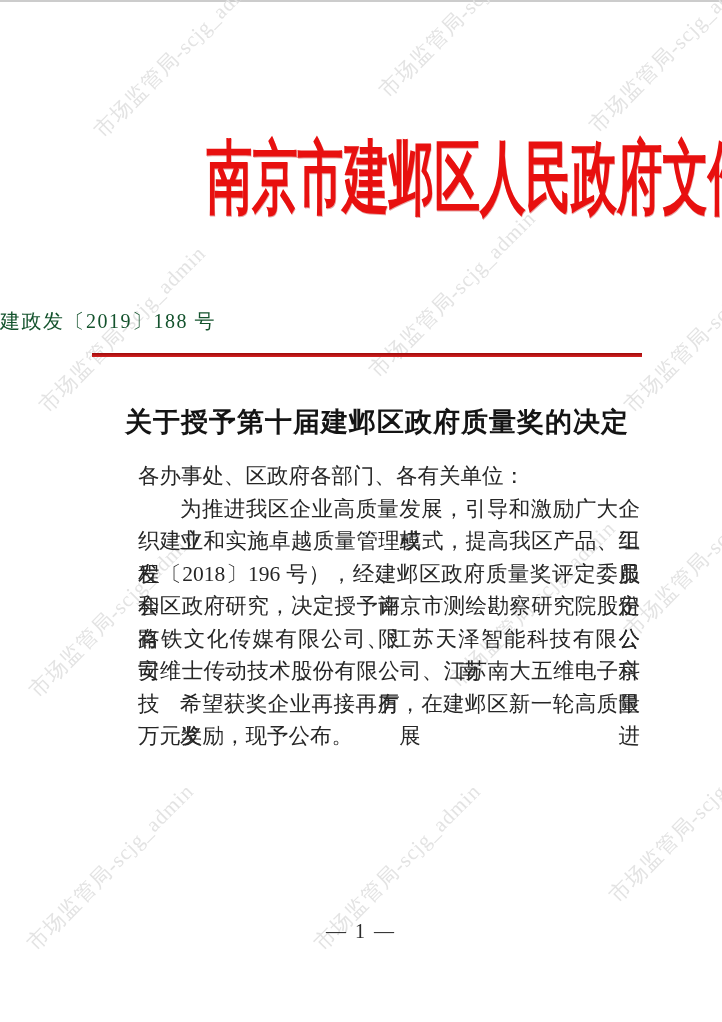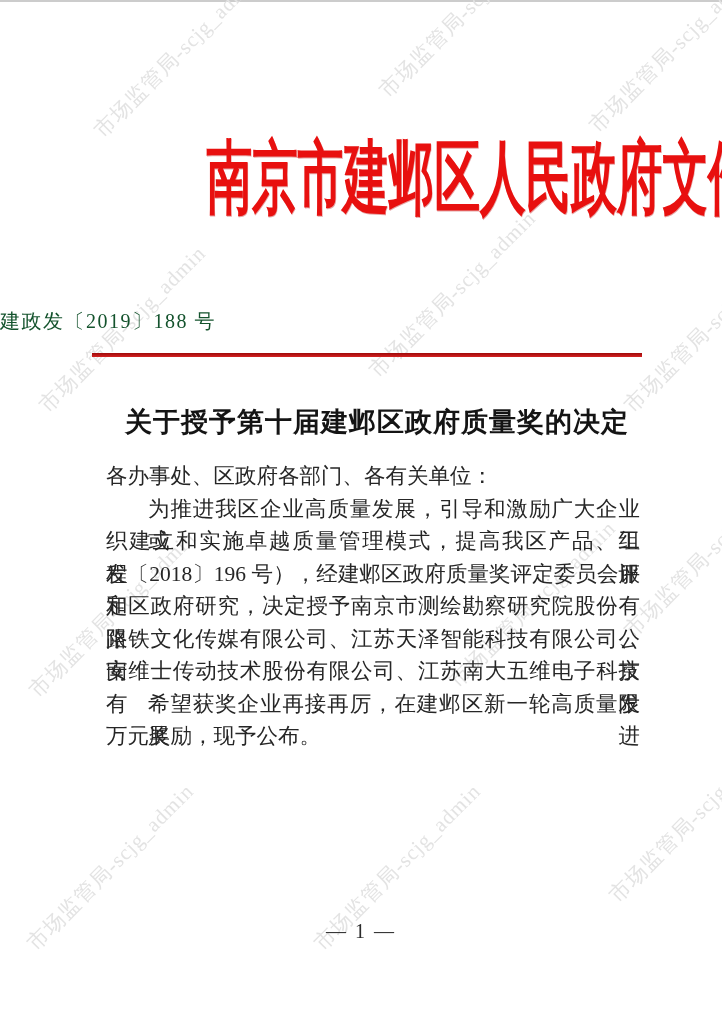--- a/index.html
+++ b/index.html
@@ -75,20 +75,21 @@
     position: absolute; top: 460px; left: 106px;
     width: 534px;
     z-index: 1;
   }
   .line {
     height: 32.5px;
     line-height: 32.5px;
     font-size: 21.5px;
     color: #262626;
     white-space: nowrap;
+    margin-left: 32px;
   }
   .line.fill {
     white-space: normal;
     text-align: justify;
     text-align-last: justify;
   }
   .line.indent { padding-left: 42px; }
   .page-footer {
     position: absolute; top: 920px; left: 0;
     width: 100%;

